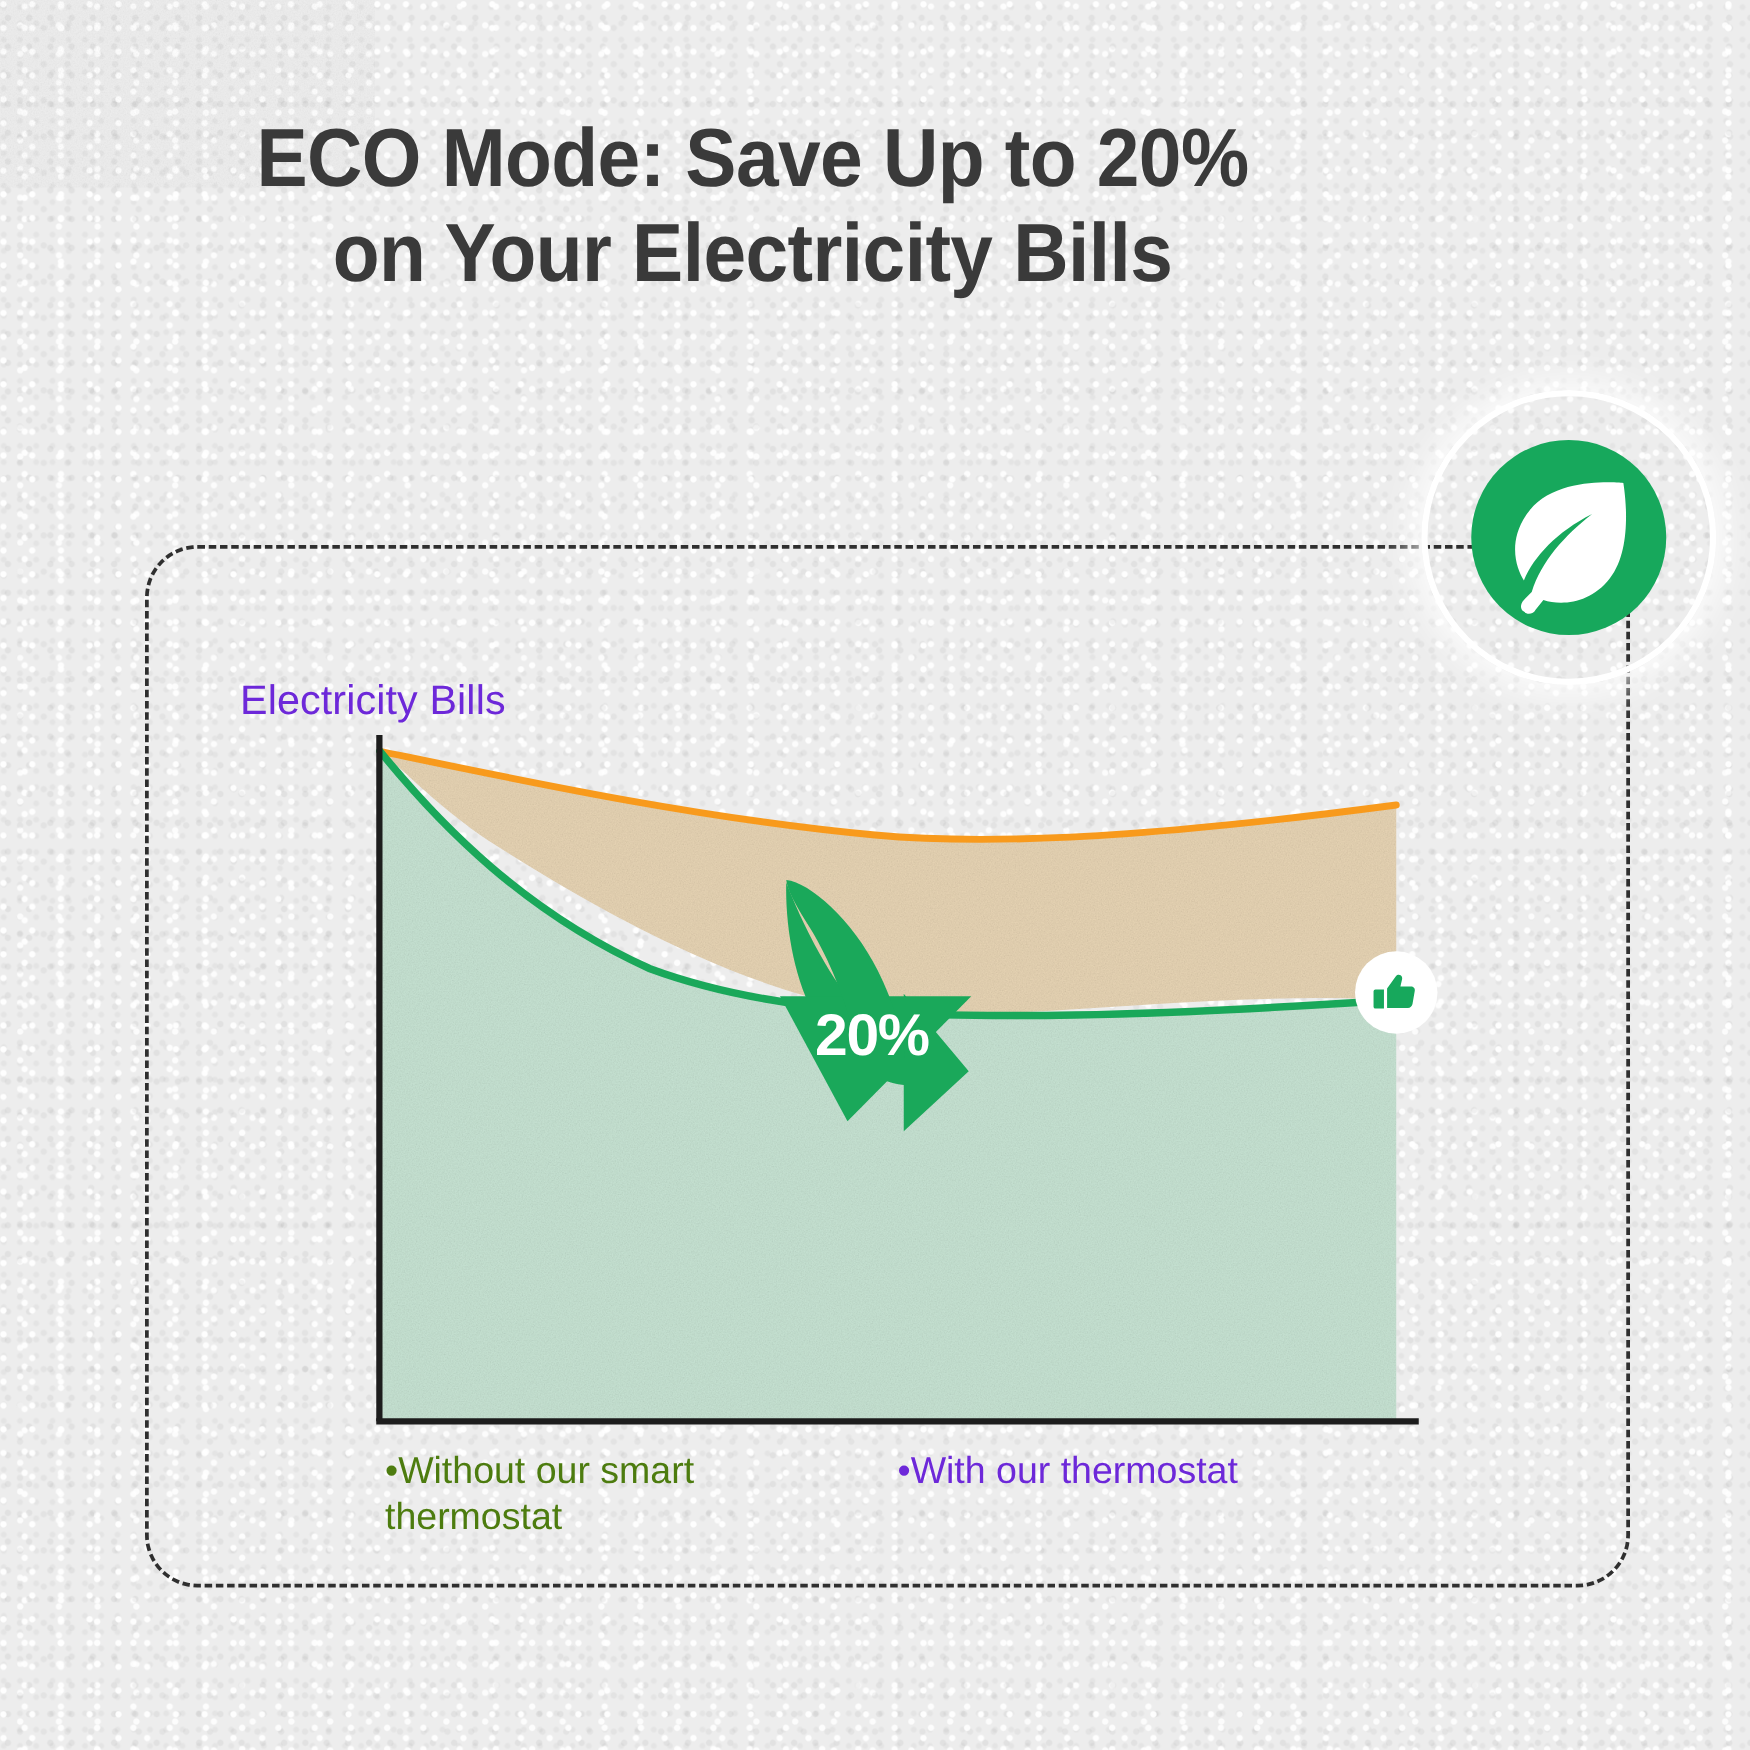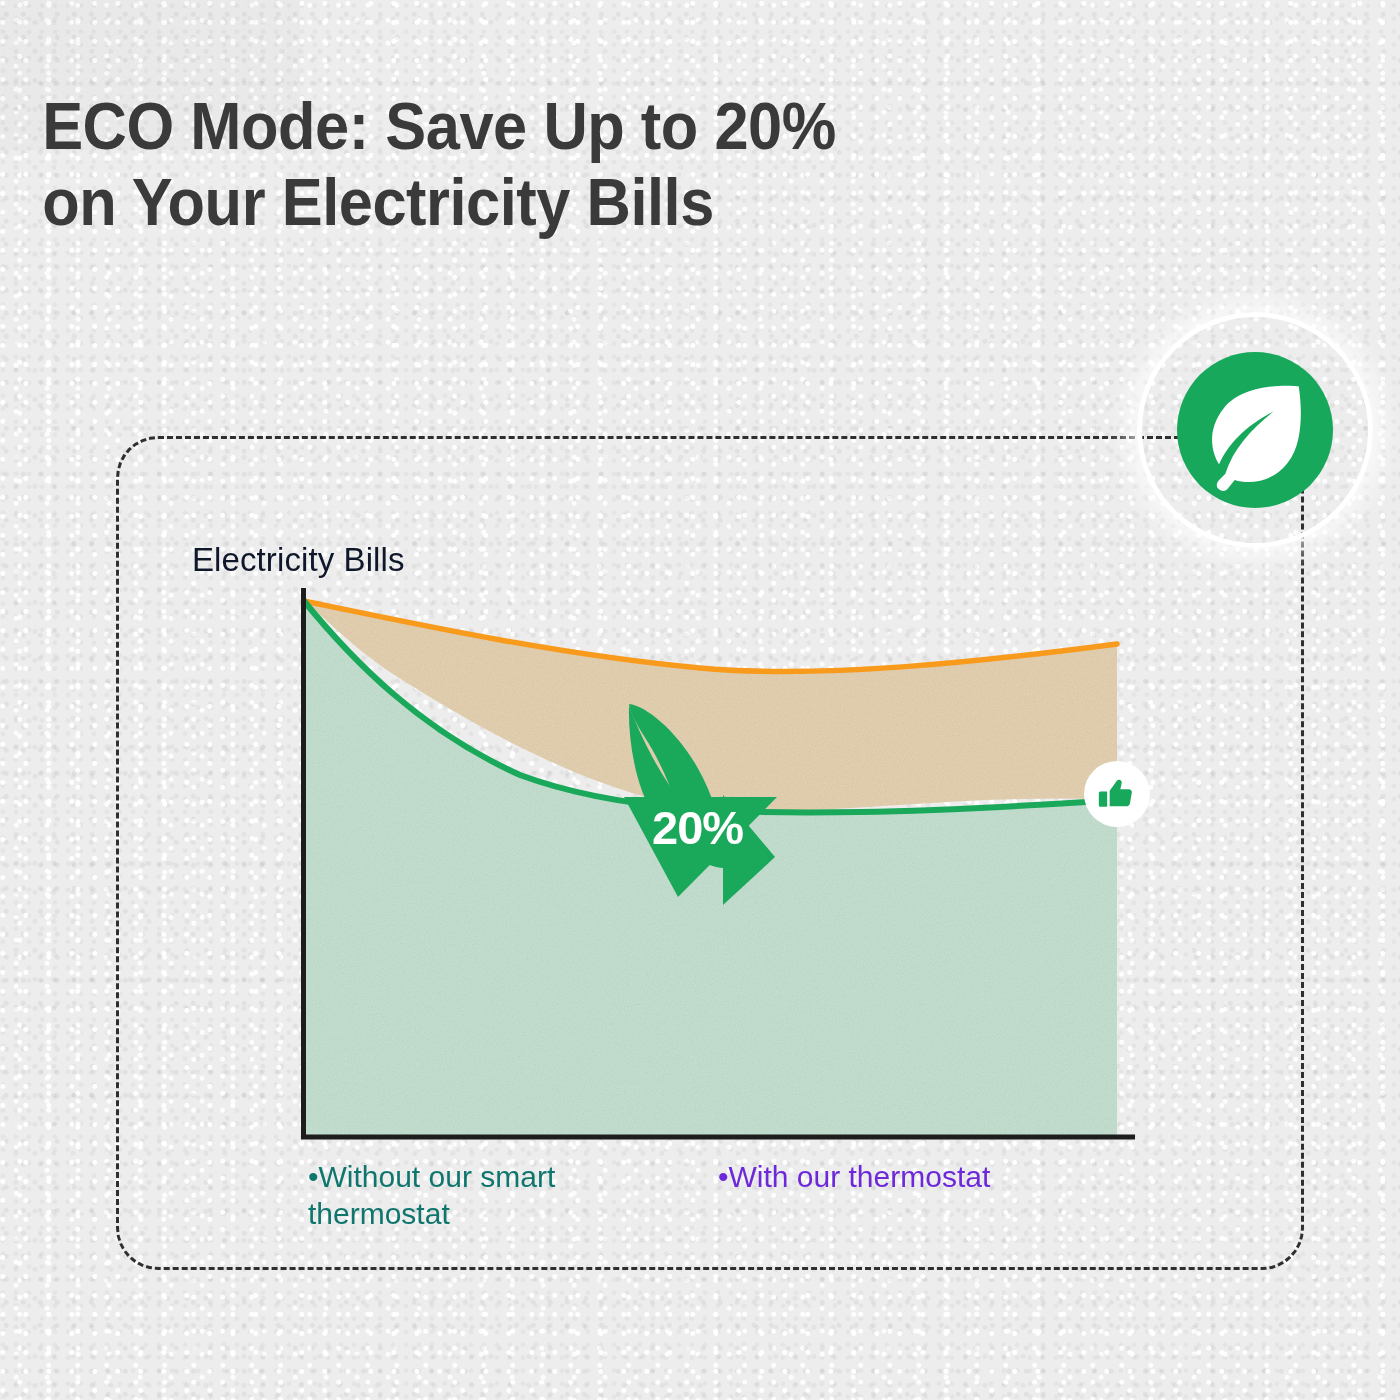--- a/index.html
+++ b/index.html
@@ -36,20 +36,21 @@
     opacity: .55;
     mix-blend-mode: multiply;
   }
 
   
   #title-block {
     position: absolute;
     left: 0;
     top: 88px;
     width: 1204px;
+    text-align: center;
     z-index: 6;
   }
   .title-line {
     font-family: "Liberation Sans", sans-serif;
     font-weight: bold;
     font-size: 66px;
     line-height: 76px;
     letter-spacing: -0.5px;
     color: #3a3a3a;
     transform: scaleX(0.93);
@@ -79,42 +80,42 @@
     z-index: 4;
     overflow: visible;
   }
 
   
   #axis-label {
     position: absolute;
     left: 192px;
     top: 541px;
     font-size: 33px;
-    color: #0f172a;
+    color: #6d28d9;
     letter-spacing: 0.1px;
     z-index: 5;
     white-space: nowrap;
   }
 
   
   #legend {
     position: absolute;
     left: 300px;
     top: 1158px;
     width: 900px;
     z-index: 5;
   }
   .legend-item {
     position: absolute;
     font-size: 30px;
     line-height: 37px;
     font-weight: normal;
     white-space: pre-line;
   }
-  #legend-without { left: 8px;  top: 0;  width: 340px; color: #0f766e; }
+  #legend-without { left: 8px;  top: 0;  width: 340px; color: #4d7c0f; }
   #legend-with    { left: 418px; top: 0; width: 420px; color: #6d28d9; }
 
   
   #leaf-badge {
     position: absolute;
     left: 1137px;
     top: 312px;
     width: 236px;
     height: 236px;
     z-index: 7;

